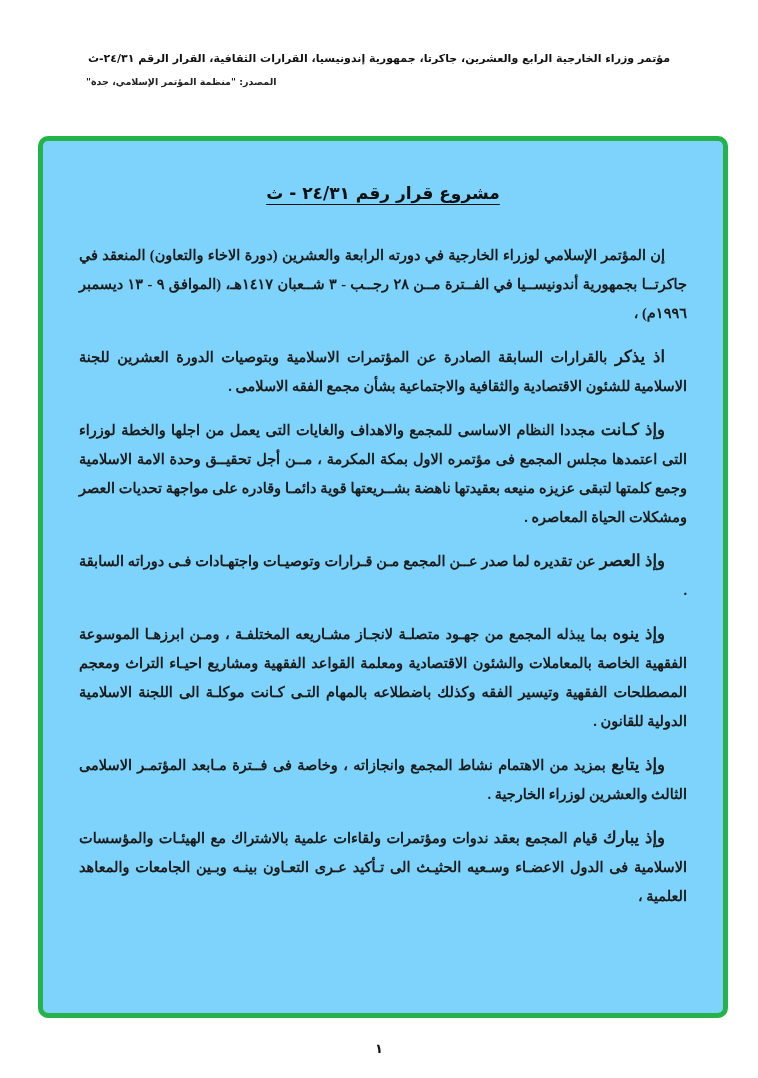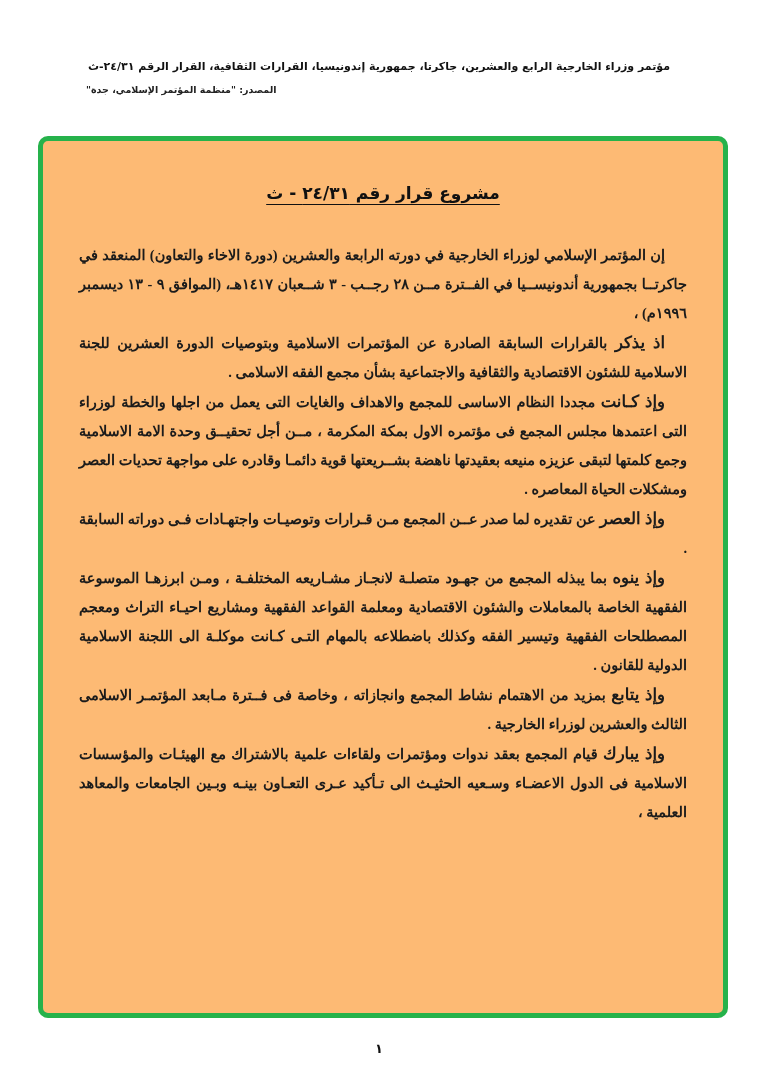--- a/index.html
+++ b/index.html
@@ -7,21 +7,21 @@
   body {
     background: #ffffff;
     font-family: "DejaVu Sans", sans-serif;
     position: relative;
     color: #1a1a1a;
   }
 
   
   .doc-header {
     position: absolute;
-    top: 60px;
+    top: 52px;
     left: 44px;
     right: 44px;
     direction: rtl;
   }
   .header-line1 {
     font-size: 11px;
     font-weight: bold;
     text-align: center;
     letter-spacing: 0;
     color: #111;
@@ -38,21 +38,21 @@
 
   
   .green-box {
     position: absolute;
     top: 136px;
     left: 38px;
     width: 690px;
     height: 882px;
     border: 5px solid #1d4ed8;
     border-radius: 10px;
-    background: #fdba74;
+    background: #7dd3fc;
     overflow: hidden;
   }
 
   .content {
     direction: rtl;
     padding: 42px 36px 0 36px;
   }
 
   .title, .subtitle {
     text-align: center;
@@ -67,21 +67,21 @@
   .body-text p {
     font-size: 14.5px;
     font-weight: bold;
     line-height: 29px;
     text-align: justify;
     text-indent: 22px;
     color: #1b1b1b;
     font-family: Liberation Serif, serif;
   }
   .intro { margin-top: 38px; }
-  .para  { }
+  .para  { margin-top: 14px; }
 
   .lead {
     font-size: 16.5px;
     font-weight: 800;
     letter-spacing: 0.5px;
   }
 
   .page-number {
     position: absolute;
     bottom: 22px;

